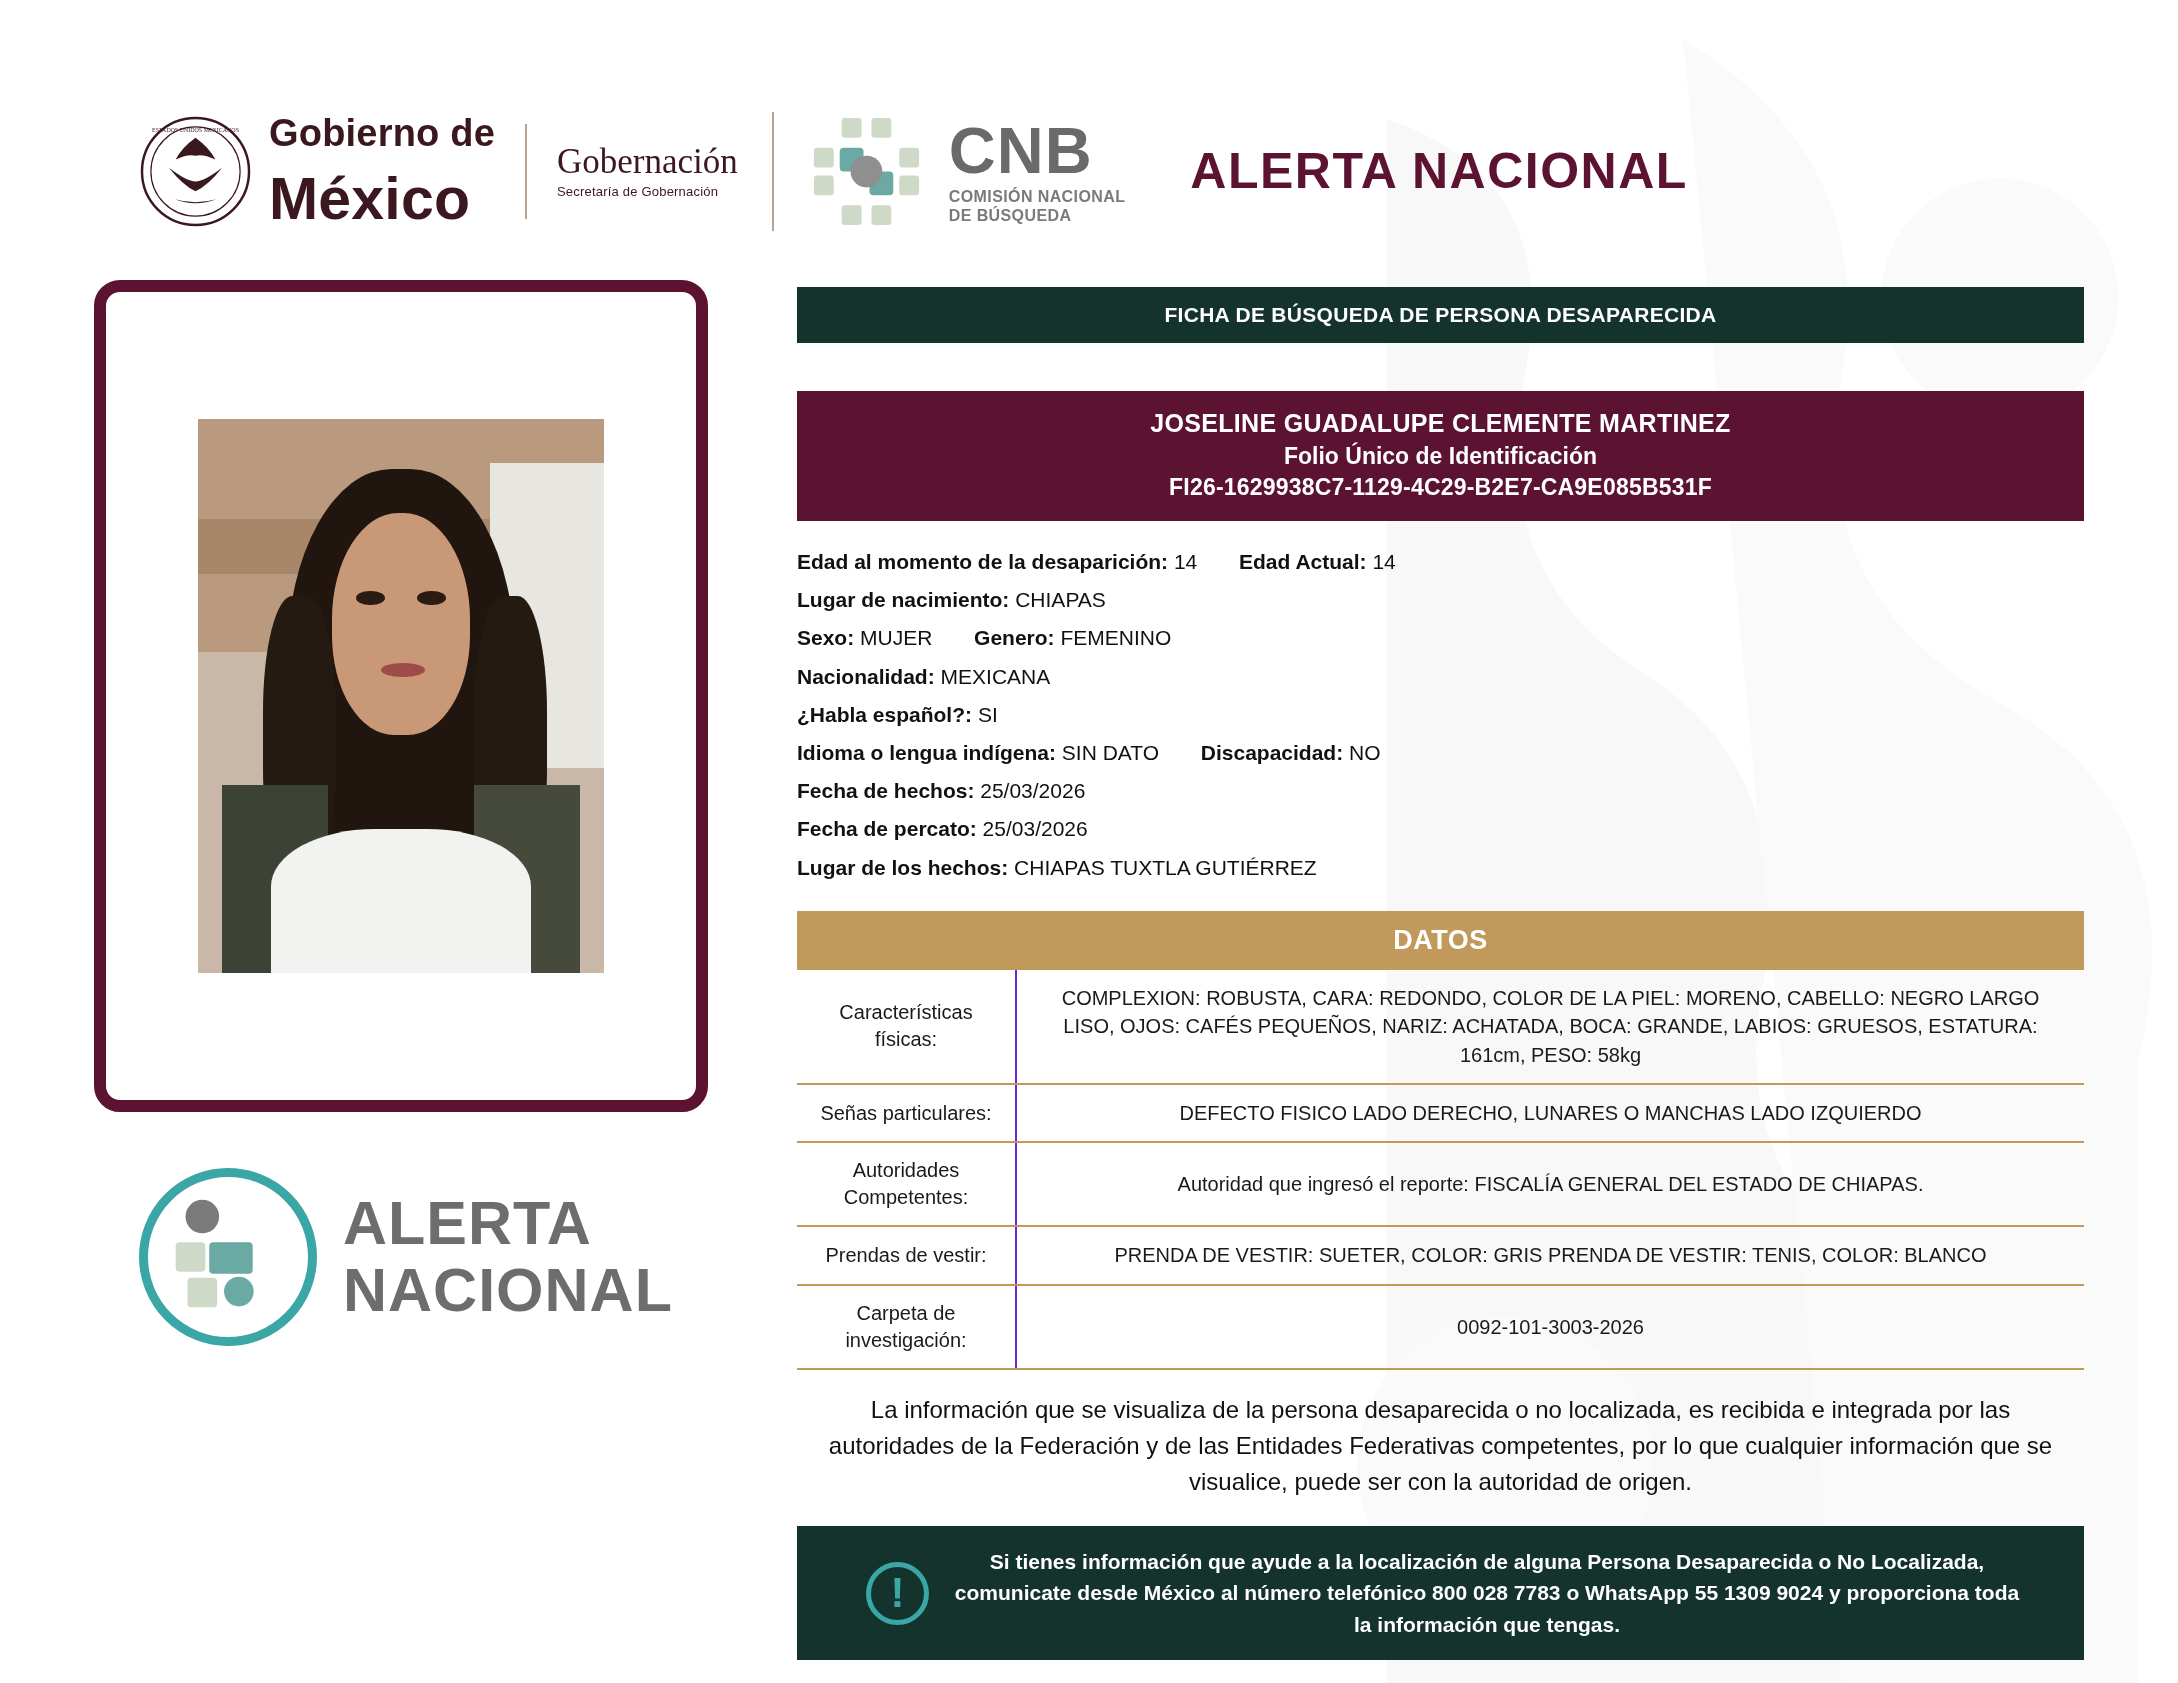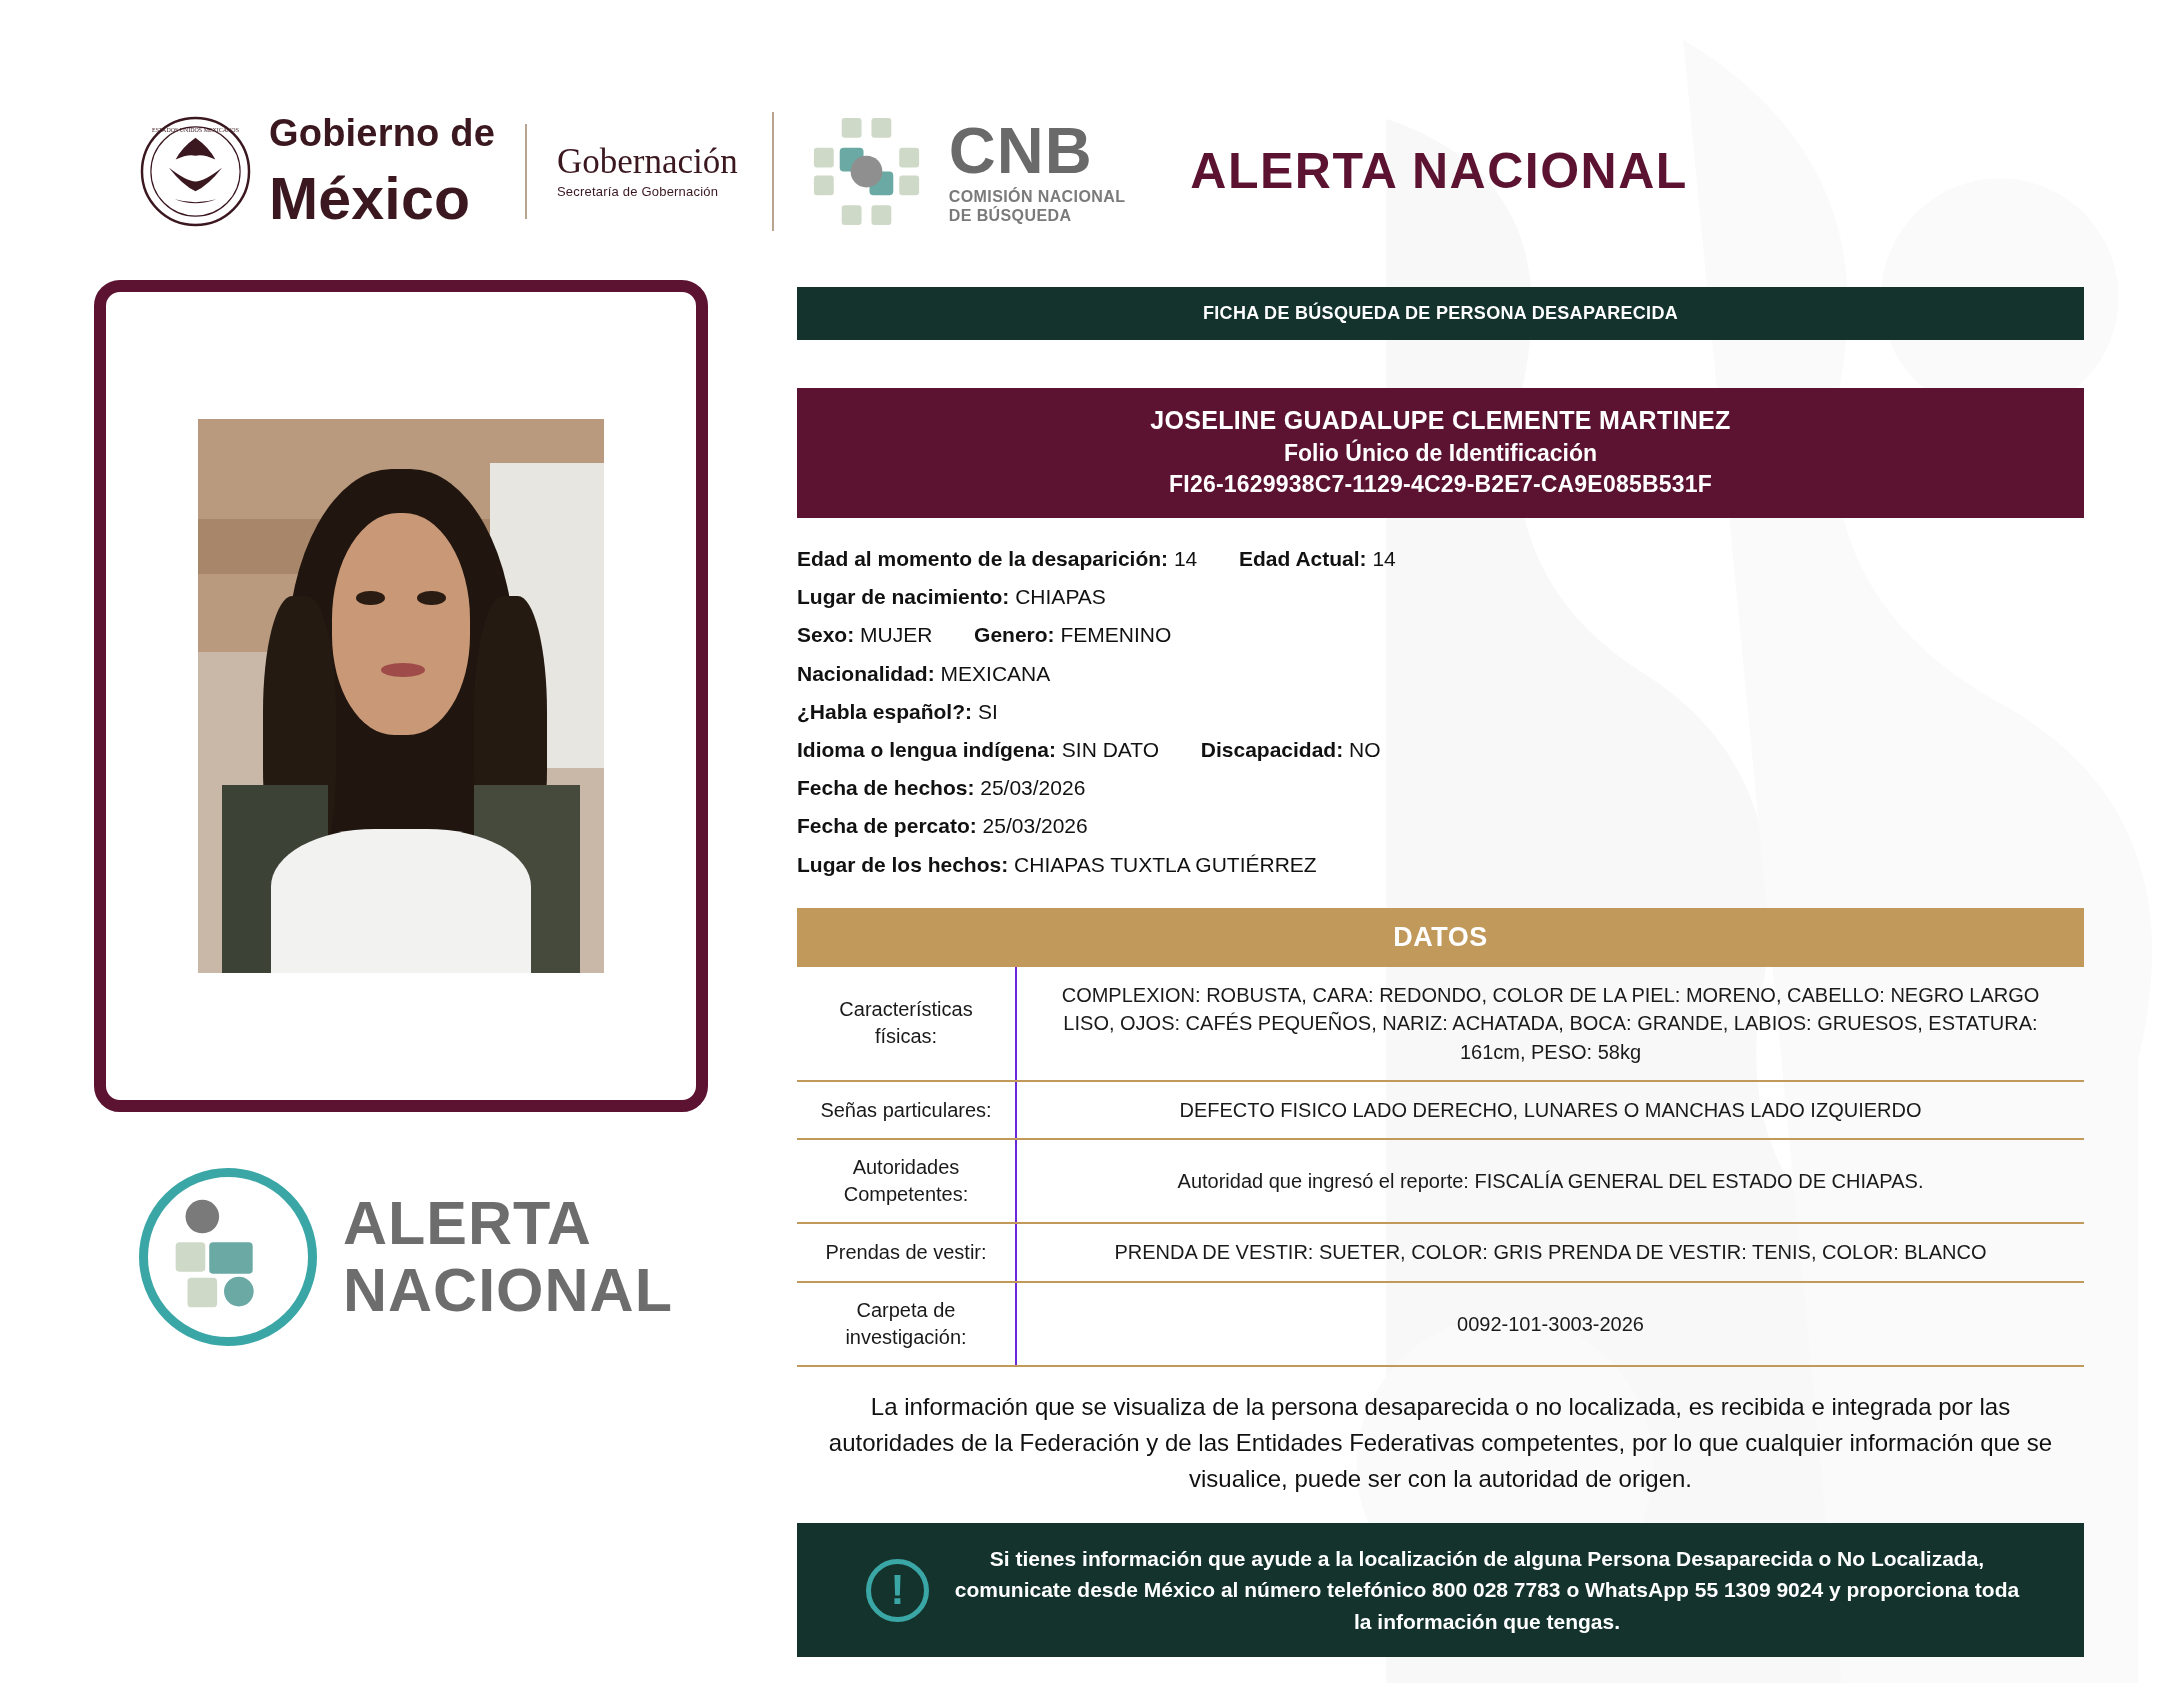--- a/index.html
+++ b/index.html
@@ -208,21 +208,21 @@
   .right {
     position: absolute;
     left: 797px;
     top: 287px;
     width: 1287px;
   }
   .band-dark {
     background: #13332c;
     color: #ffffff;
     text-align: center;
-    font-size: 18px;
+    font-size: 21px;
     font-weight: bold;
     padding: 16px 0;
     letter-spacing: 0.3px;
   }
   .band-maroon {
     margin-top: 48px;
     background: #5c1331;
     color: #ffffff;
     text-align: center;
     padding: 16px 0 18px 0;

